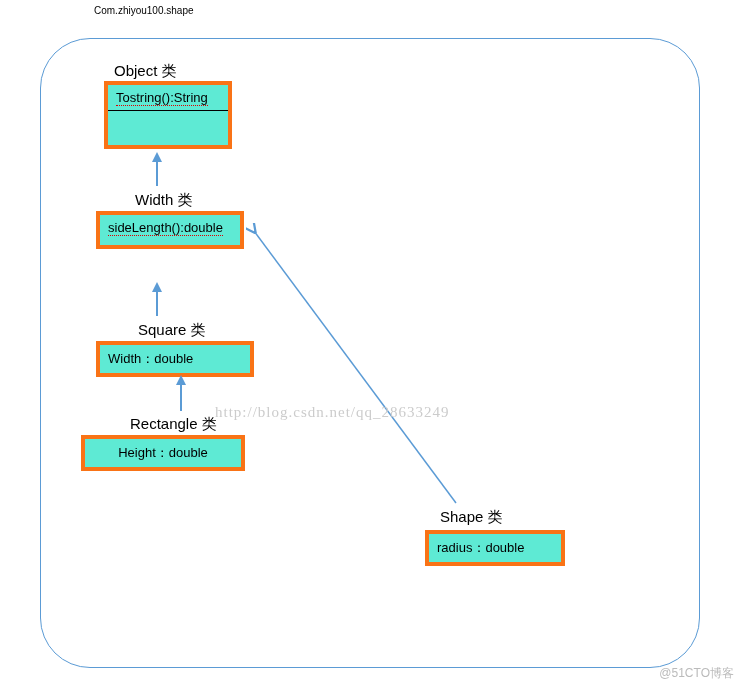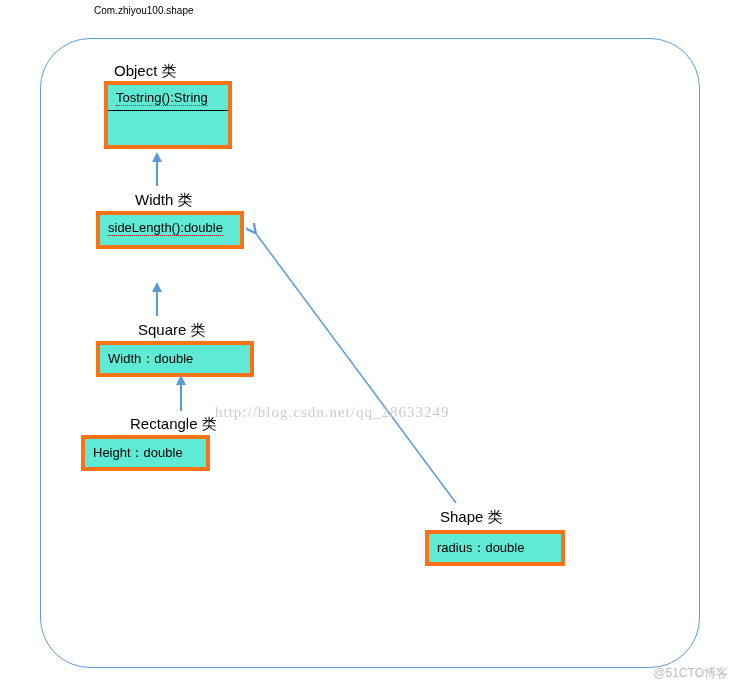--- a/index.html
+++ b/index.html
@@ -67,21 +67,21 @@
       top: 388px;
       color: #ccc;
       font-size: 15px;
       font-family: serif;
       letter-spacing: 1px;
       pointer-events: none;
       margin-top: 16px;
     }
     .footer-mark {
       position: absolute;
-      right: 12px;
+      right: 6px;
       bottom: 4px;
       color: #bbb;
       font-size: 12px;
     }
     .diag-arrow {
       position: absolute;
       pointer-events: none;
     }
   </style>
 </head>
@@ -110,21 +110,21 @@
 
 <div class="class-label" style="left:138px; top:321px;">Square 类</div>
 <div class="class-box" style="left:96px; top:341px; width:158px;">
   <div class="class-row">Width：double</div>
 </div>
 
 <div class="arrow-head arrow-up" style="left:176px; top:375px;"></div>
 <div class="arrow-line" style="left:180px; top:385px; width:1.5px; height:26px;"></div>
 
 <div class="class-label" style="left:130px; top:415px;">Rectangle 类</div>
-<div class="class-box" style="left:81px; top:435px; width:129px;">
+<div class="class-box" style="left:81px; top:435px; width:164px;text-align:center;">
   <div class="class-row">Height：double</div>
 </div>
 
 <div class="class-label" style="left:440px; top:508px;">Shape 类</div>
 <div class="class-box" style="left:425px; top:530px; width:140px;">
   <div class="class-row">radius：double</div>
 </div>
 
 <svg class="diag-arrow" style="left:246px; top:223px; width:250px; height:290px;">
   <defs>

